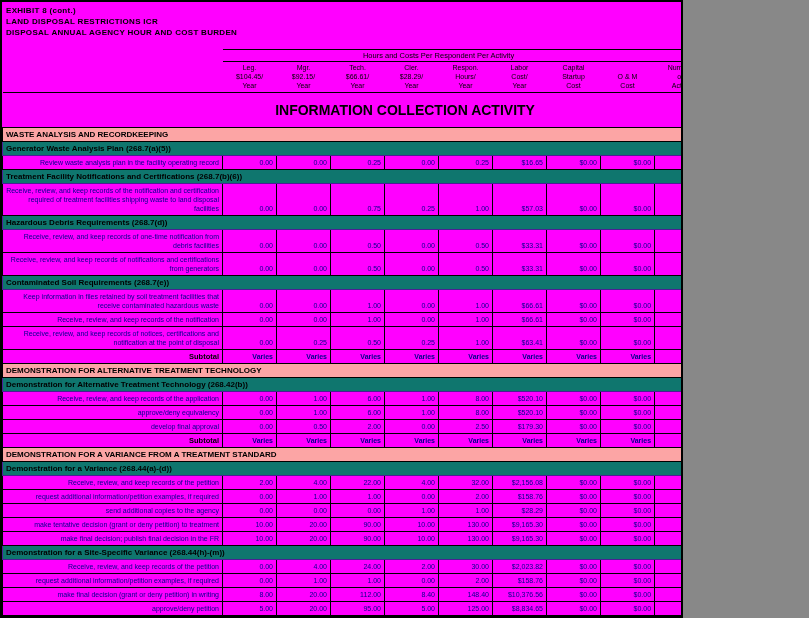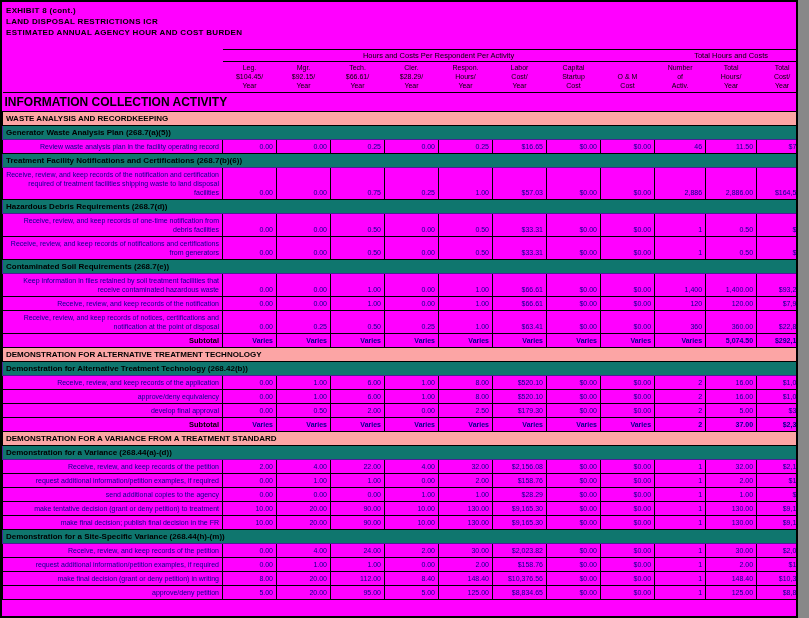--- a/index.html
+++ b/index.html
@@ -1,19 +1,19 @@
 <!DOCTYPE html>
 <html><head>
 <meta charset="utf-8">
 <style>
   * { margin:0; padding:0; box-sizing:border-box; }
   html,body { width:809px; height:618px; }
   body { background:#888; font-family:"Liberation Sans", sans-serif; }
   .page {
-    width:798px; height:618px;
+    width:683px; height:618px;
     background:#ff00ff;
     border:2px solid #000;
     overflow:hidden;
     position:relative;
   }
   .titles { padding:3px 0 0 4px; }
   .title-line {
     font-size:8px; font-weight:bold; color:#000;
     line-height:11px; letter-spacing:0.3px;
   }
@@ -28,22 +28,22 @@
     font-size:7.5px; font-weight:normal; color:#000;
     text-align:center; padding:1px 0;
   }
   .colh {
     font-size:7px; font-weight:normal; color:#000;
     text-align:center; vertical-align:bottom;
     white-space:pre-line; line-height:9px; padding:1px 1px 2px 1px;
   }
   .inf {
     border-top:1px solid #000;
-    font-size:12px; font-weight:bold; color:#000;
-    padding:2px 2px; text-align:left;
+    font-size:14px; font-weight:bold; color:#000;
+    padding:9px 2px; text-align:center;
   }
   .sec {
     border:1px solid #000; background:#fca5a5;
     font-size:8px; font-weight:bold; color:#000;
     padding:2px 3px; line-height:9px;
   }
   .subsec {
     border:1px solid #4c1d95; background:#0f766e;
     font-size:8px; font-weight:bold; color:#000;
     padding:2px 3px; line-height:9px;
@@ -61,21 +61,21 @@
   .sumlbl { color:#000; font-weight:bold; font-size:7.5px; }
   .sumval { font-weight:bold; }
 </style>
 </head>
 <body>
 
 <div class="page">
   <div class="titles">
     <div class="title-line">EXHIBIT 8 (cont.)</div>
     <div class="title-line">LAND DISPOSAL RESTRICTIONS ICR</div>
-    <div class="title-line">ESTIMATED ANNUAL AGENCY HOUR AND COST BURDEN</div>
+    <div class="title-line">DISPOSAL ANNUAL AGENCY HOUR AND COST BURDEN</div>
   </div>
 
   <table class="burden">
     <colgroup>
       <col style="width:220px">
       <col style="width:54px">
         <col style="width:54px">
         <col style="width:54px">
         <col style="width:54px">
       <col style="width:54px">

